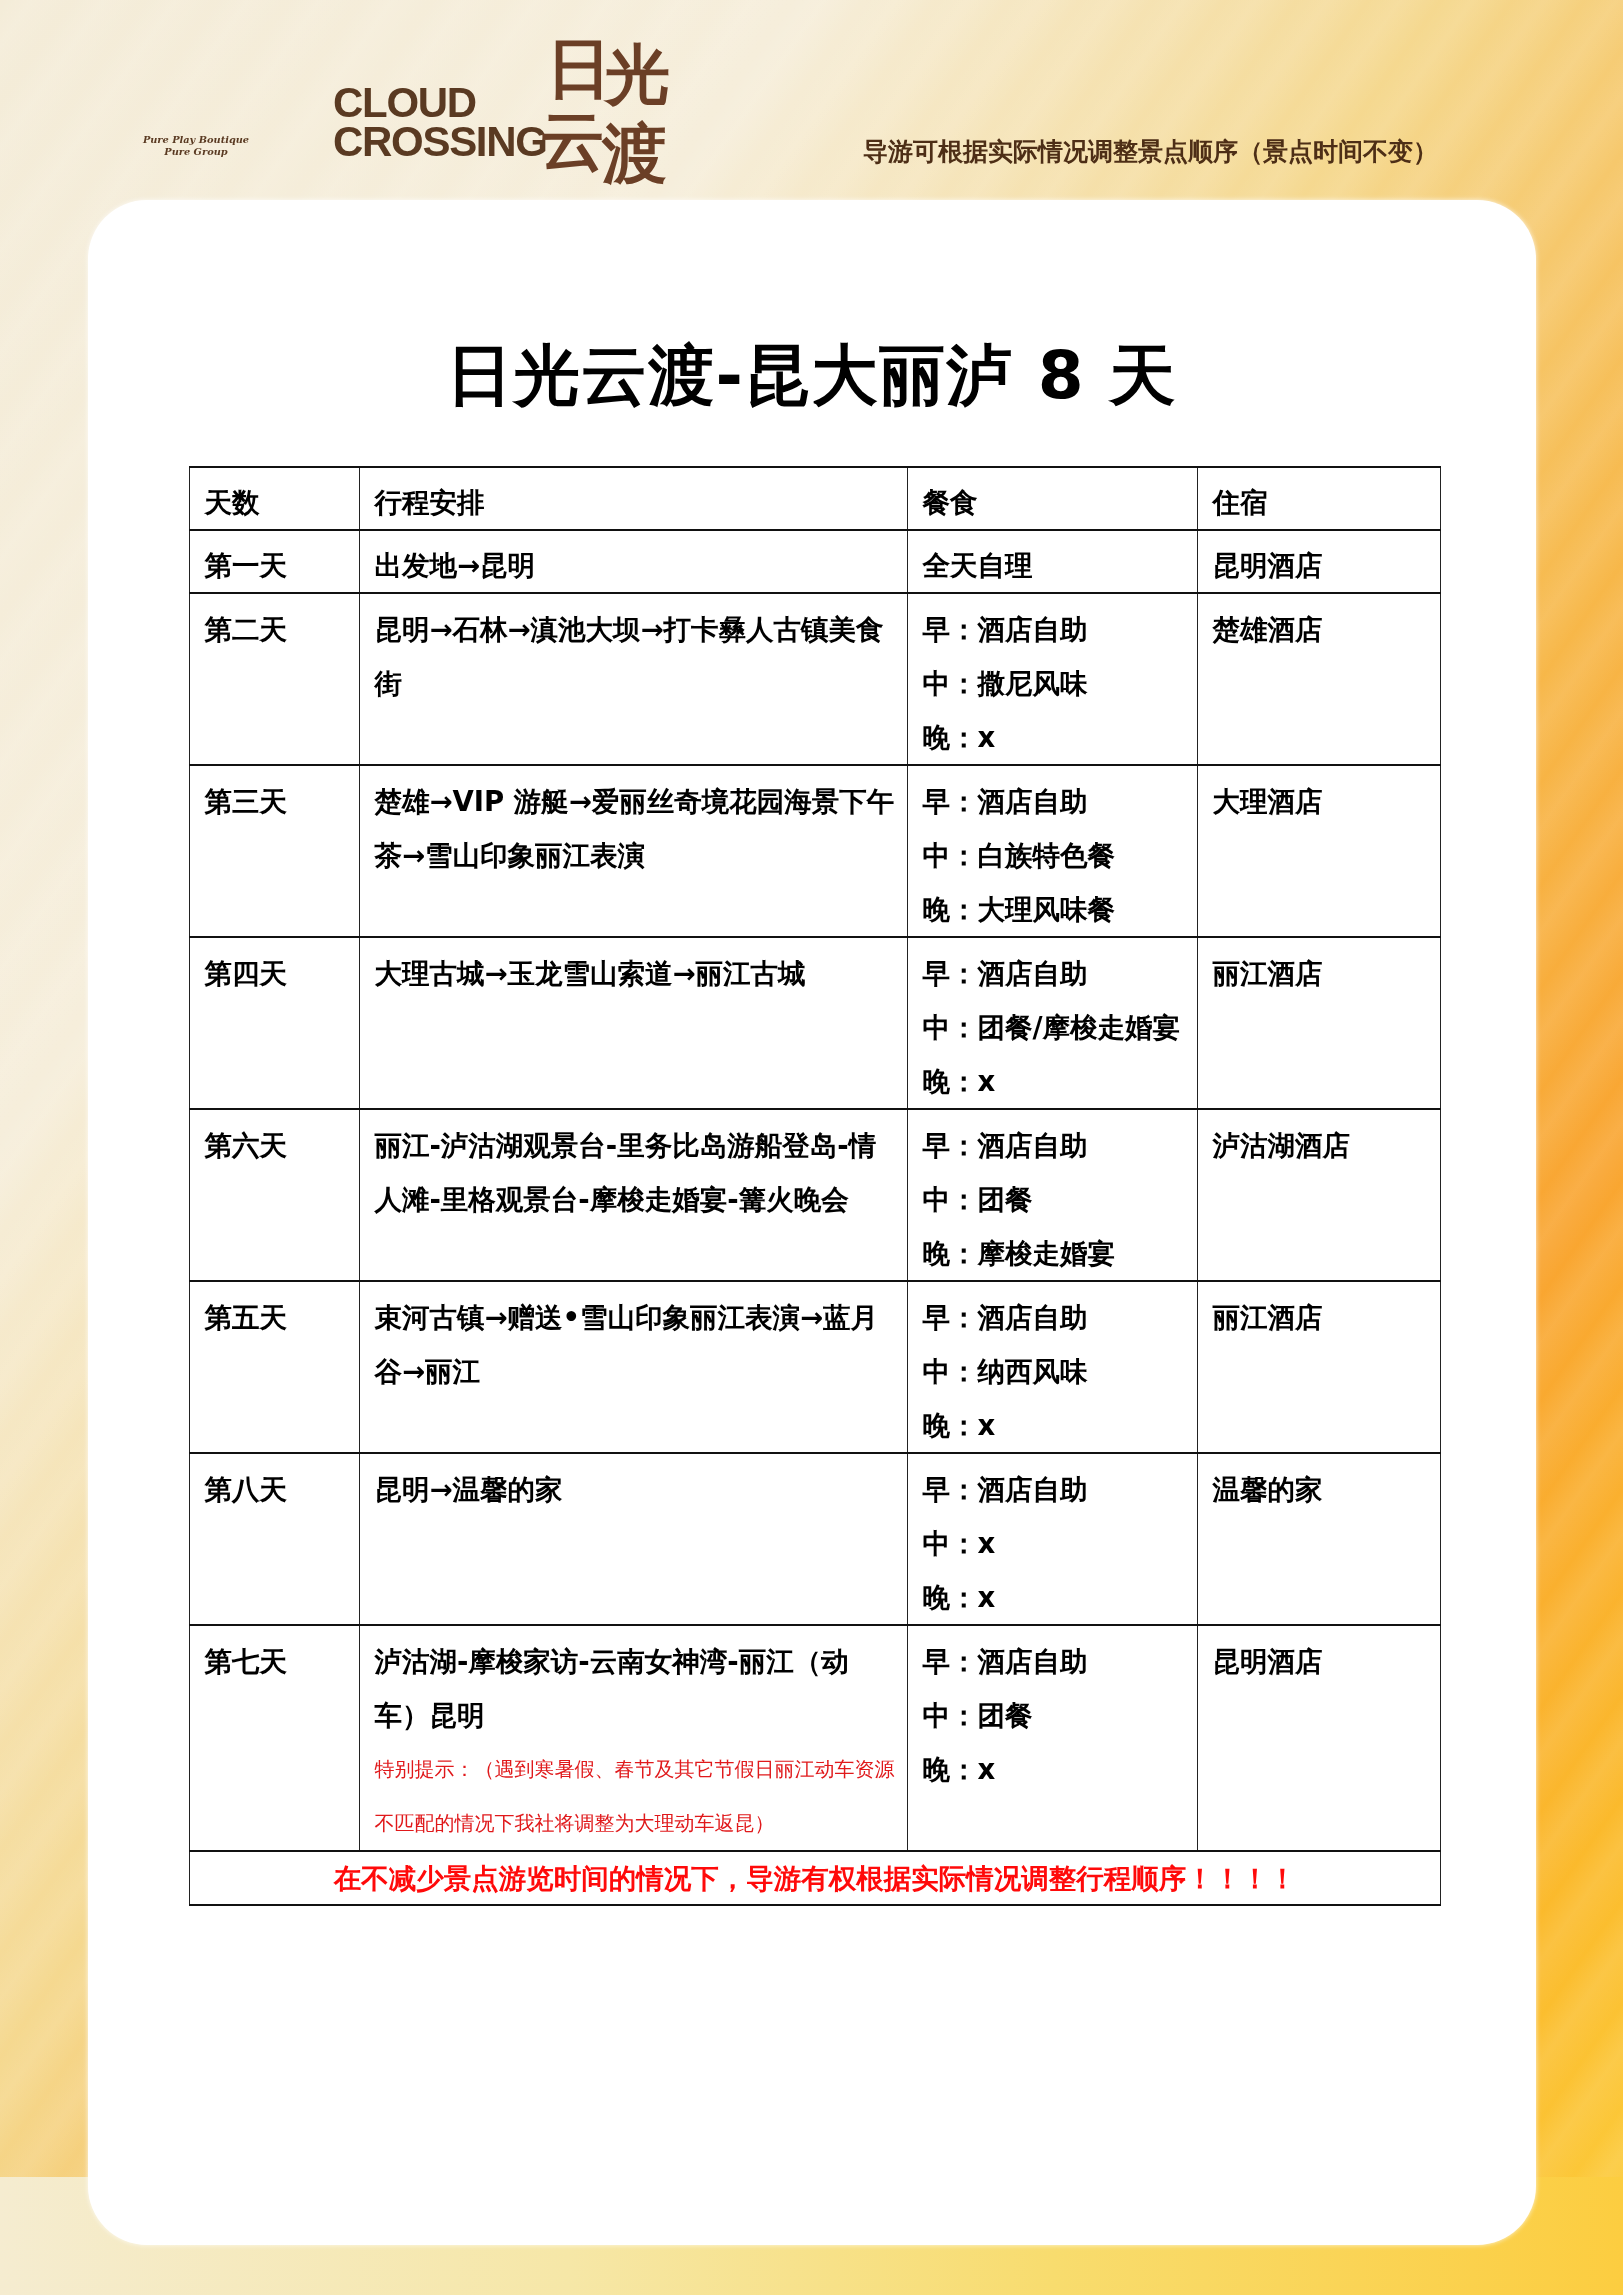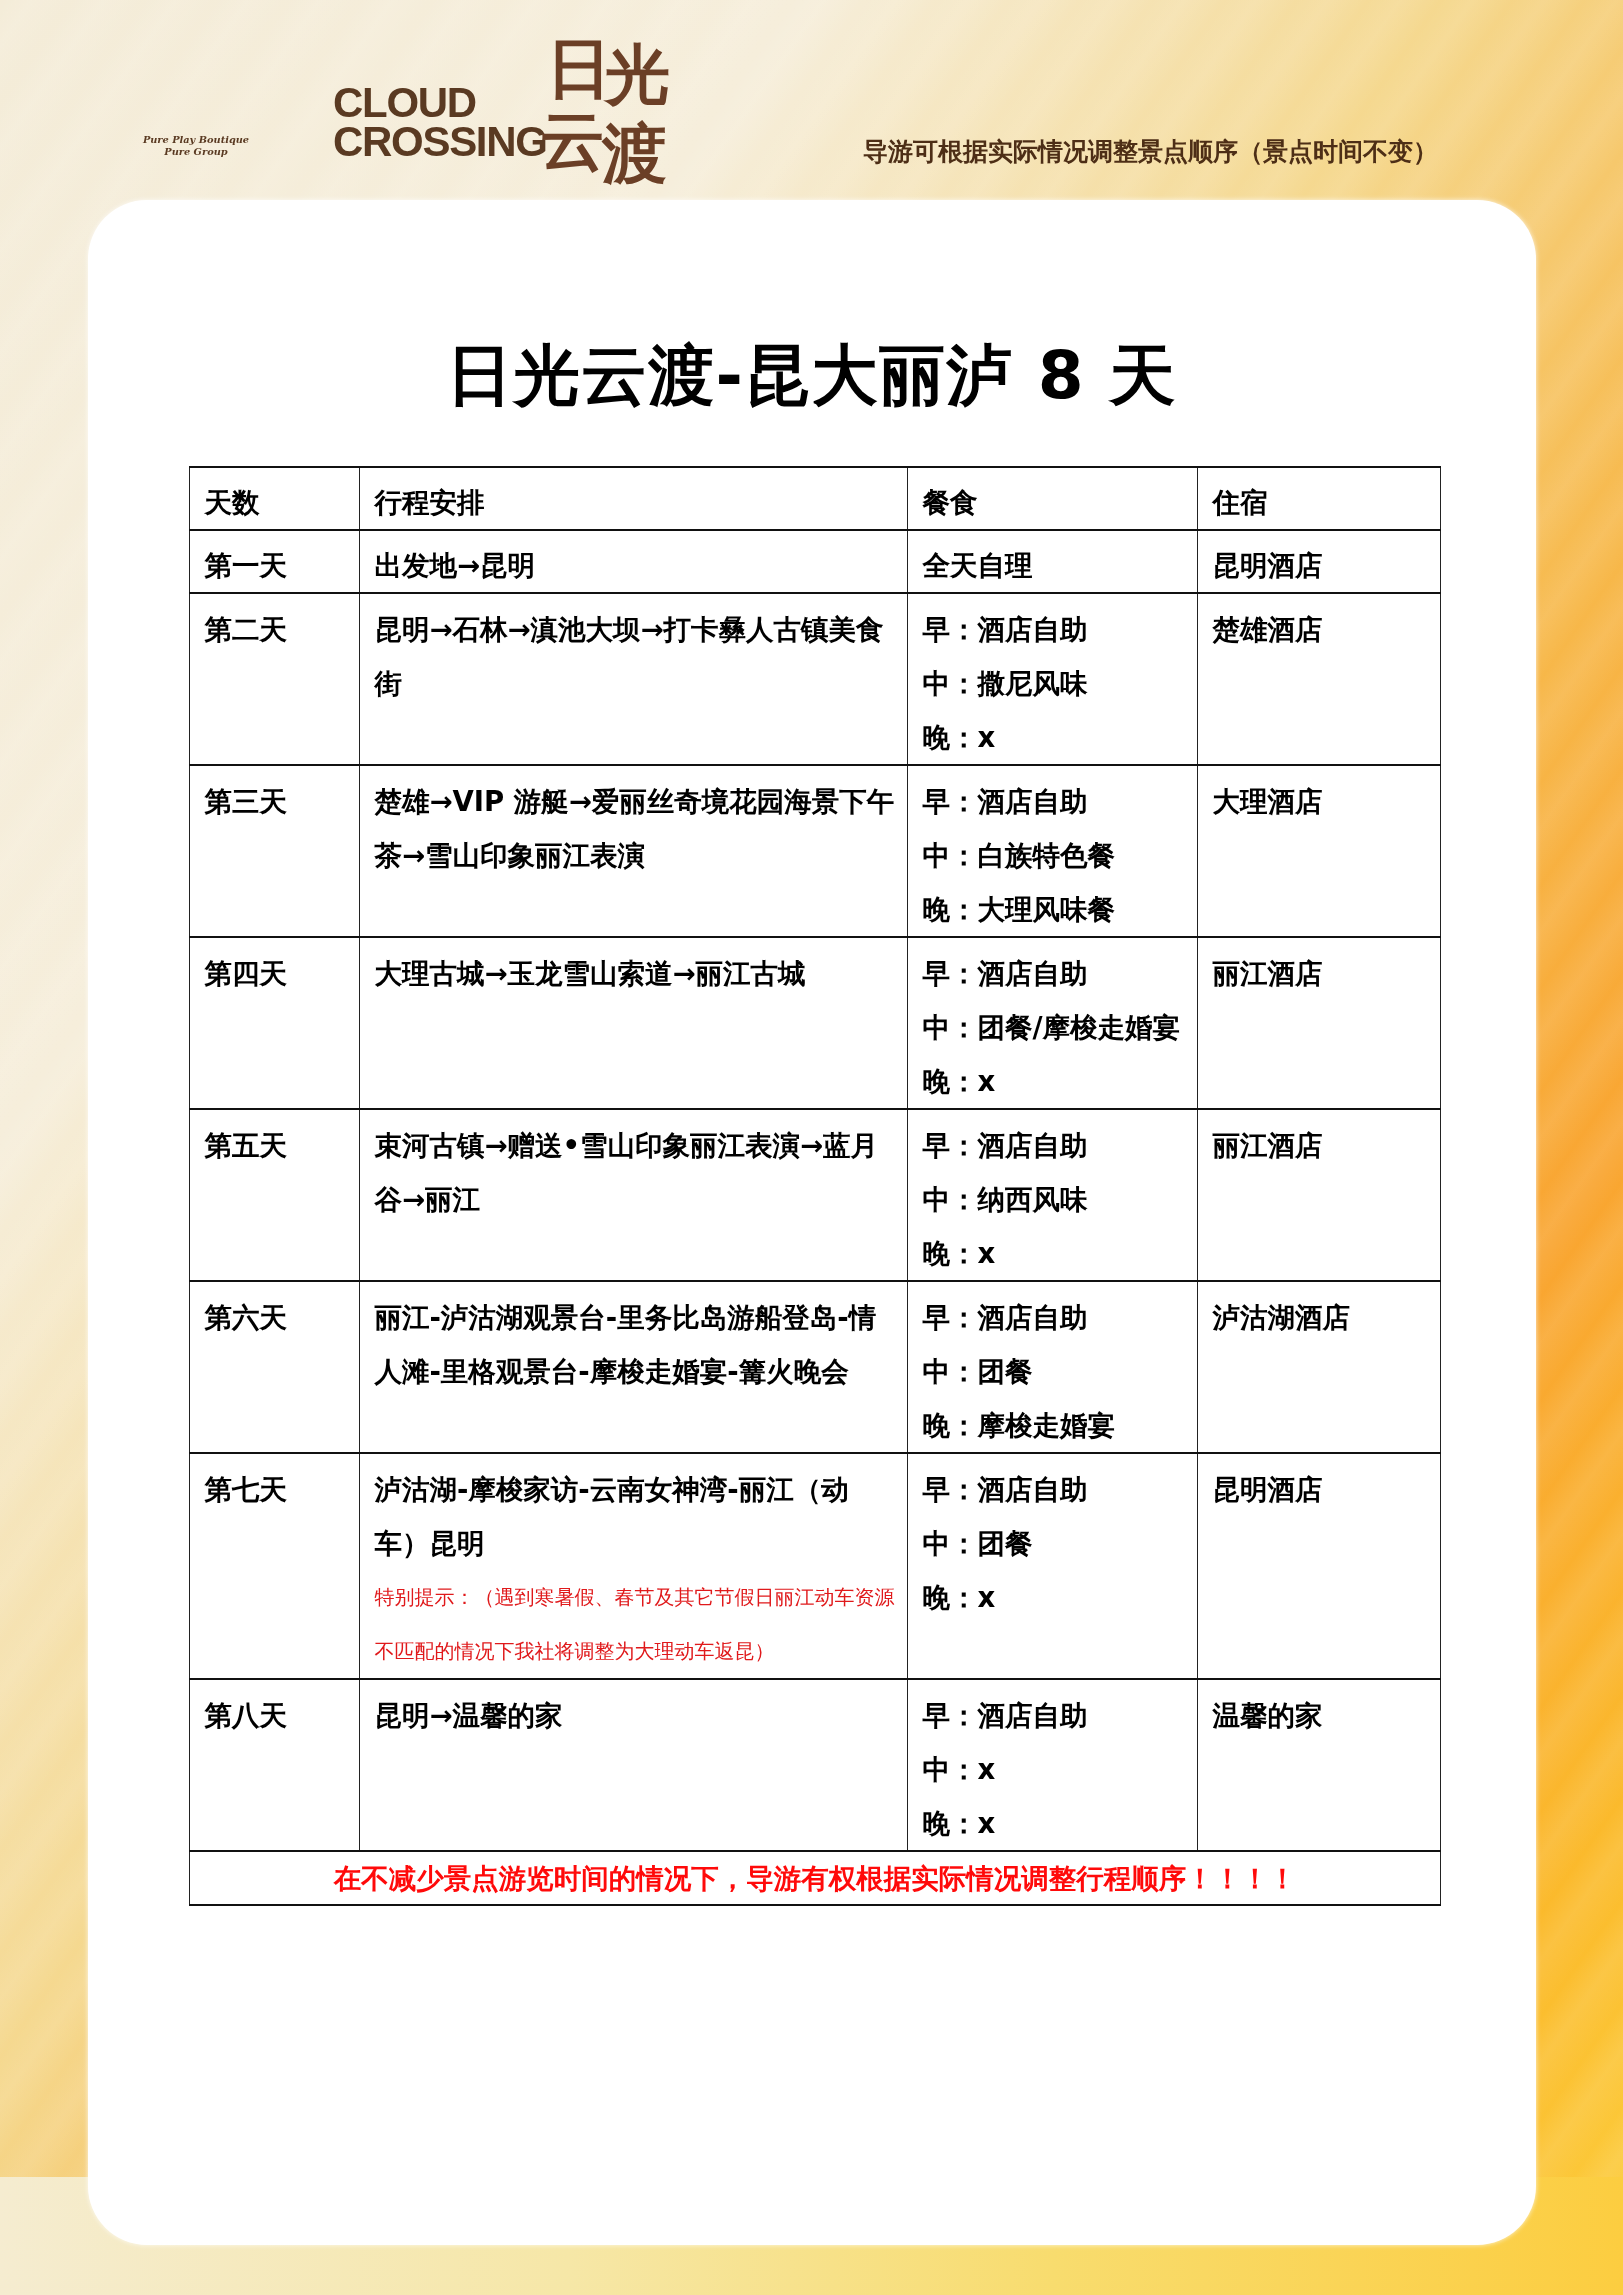--- a/index.html
+++ b/index.html
@@ -167,71 +167,71 @@
           <span class="wrap-text">大理古城→玉龙雪山索道→丽江古城</span>
         </td>
     <td class="meal-cell">
       <span class="line">早：酒店自助</span>
       <span class="line">中：团餐/摩梭走婚宴</span>
       <span class="line">晚：x</span>
     </td>
     <td>丽江酒店</td>
   </tr>
 
+  <tr style="height:164px">
+    <td>第六天</td>
+    <td>
+          <span class="wrap-text">丽江-泸沽湖观景台-里务比岛游船登岛-情人滩-里格观景台-摩梭走婚宴-篝火晚会</span>
+        </td>
+    <td class="meal-cell">
+      <span class="line">早：酒店自助</span>
+      <span class="line">中：团餐</span>
+      <span class="line">晚：摩梭走婚宴</span>
+    </td>
+    <td>泸沽湖酒店</td>
+  </tr>
+
   <tr style="height:166px">
     <td>第五天</td>
     <td>
           <span class="wrap-text">束河古镇→赠送•雪山印象丽江表演→蓝月谷→丽江</span>
         </td>
     <td class="meal-cell">
       <span class="line">早：酒店自助</span>
       <span class="line">中：纳西风味</span>
       <span class="line">晚：x</span>
     </td>
     <td>丽江酒店</td>
   </tr>
 
-  <tr style="height:164px">
-    <td>第六天</td>
-    <td>
-          <span class="wrap-text">丽江-泸沽湖观景台-里务比岛游船登岛-情人滩-里格观景台-摩梭走婚宴-篝火晚会</span>
-        </td>
-    <td class="meal-cell">
-      <span class="line">早：酒店自助</span>
-      <span class="line">中：团餐</span>
-      <span class="line">晚：摩梭走婚宴</span>
-    </td>
-    <td>泸沽湖酒店</td>
+  <tr style="height:165px">
+    <td>第八天</td>
+    <td>
+          <span class="wrap-text">昆明→温馨的家</span>
+        </td>
+    <td class="meal-cell">
+      <span class="line">早：酒店自助</span>
+      <span class="line">中：x</span>
+      <span class="line">晚：x</span>
+    </td>
+    <td>温馨的家</td>
   </tr>
 
   <tr style="height:219px">
     <td>第七天</td>
     <td>
       <span class="wrap-text">泸沽湖-摩梭家访-云南女神湾-丽江（动车）昆明</span>
       <span class="note-red">特别提示：（遇到寒暑假、春节及其它节假日丽江动车资源不匹配的情况下我社将调整为大理动车返昆）</span>
     </td>
     <td class="meal-cell">
       <span class="line">早：酒店自助</span>
       <span class="line">中：团餐</span>
       <span class="line">晚：x</span>
     </td>
     <td>昆明酒店</td>
   </tr>
 
-  <tr style="height:165px">
-    <td>第八天</td>
-    <td>
-          <span class="wrap-text">昆明→温馨的家</span>
-        </td>
-    <td class="meal-cell">
-      <span class="line">早：酒店自助</span>
-      <span class="line">中：x</span>
-      <span class="line">晚：x</span>
-    </td>
-    <td>温馨的家</td>
-  </tr>
-
   <tr class="row-footer">
     <td colspan="4">在不减少景点游览时间的情况下，导游有权根据实际情况调整行程顺序！！！！</td>
   </tr>
 </tbody>
   </table>
 
 
 </body></html>

